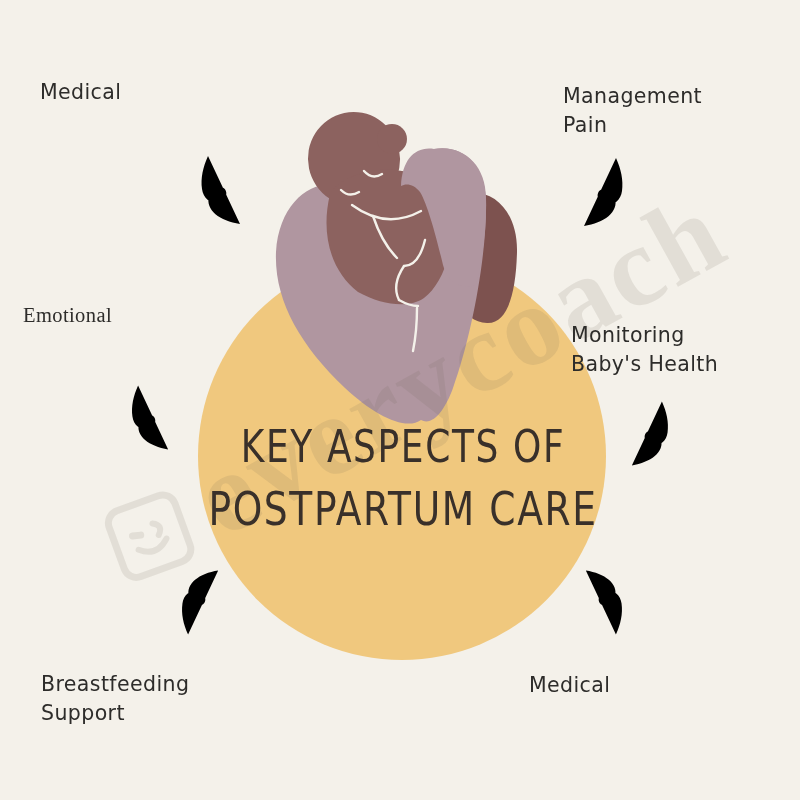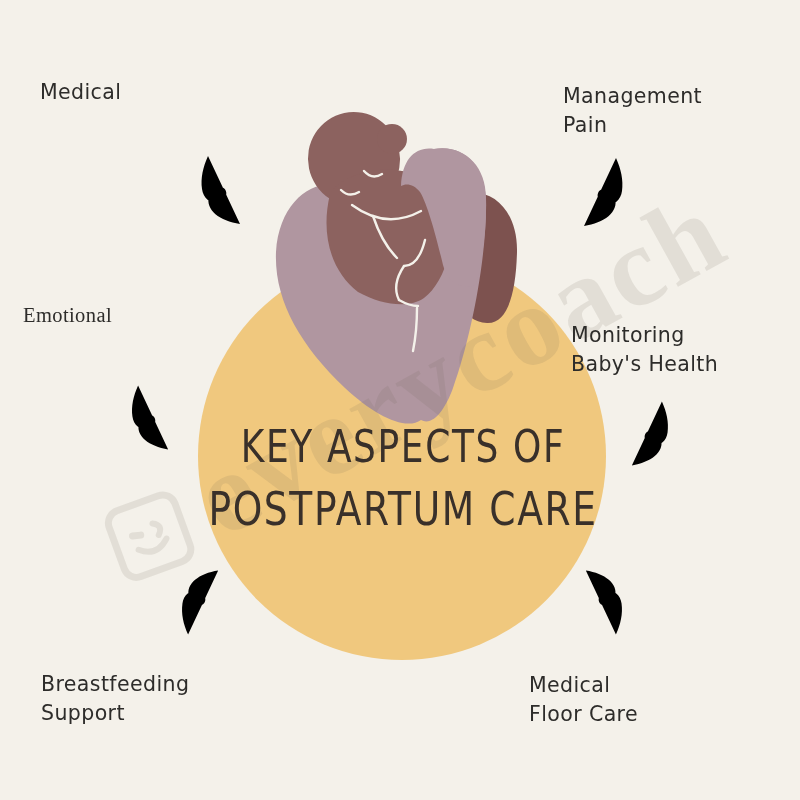--- a/index.html
+++ b/index.html
@@ -168,21 +168,20 @@
   <div class="label label-monitoring">
     <span>Monitoring</span>
     <span>Baby's Health</span>
   </div>
   <div class="label label-breastfeeding">
     <span>Breastfeeding</span>
     <span>Support</span>
   </div>
   <div class="label label-pelvic">
     <span>Medical</span>
-    <span>Floor Care</span>
   </div>
 
   <div class="title">
     <span class="t1">KEY ASPECTS OF</span>
     <span class="t2">POSTPARTUM CARE</span>
   </div>
 
 </div>
 
 </body></html>

